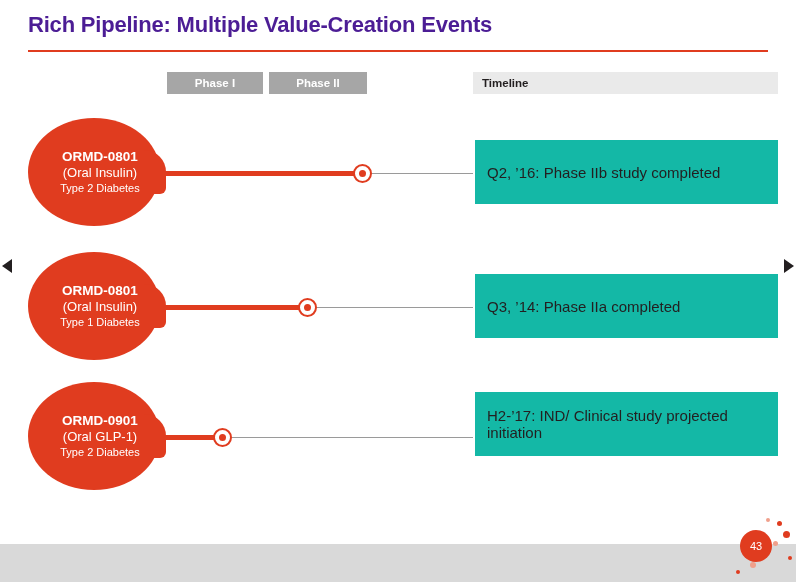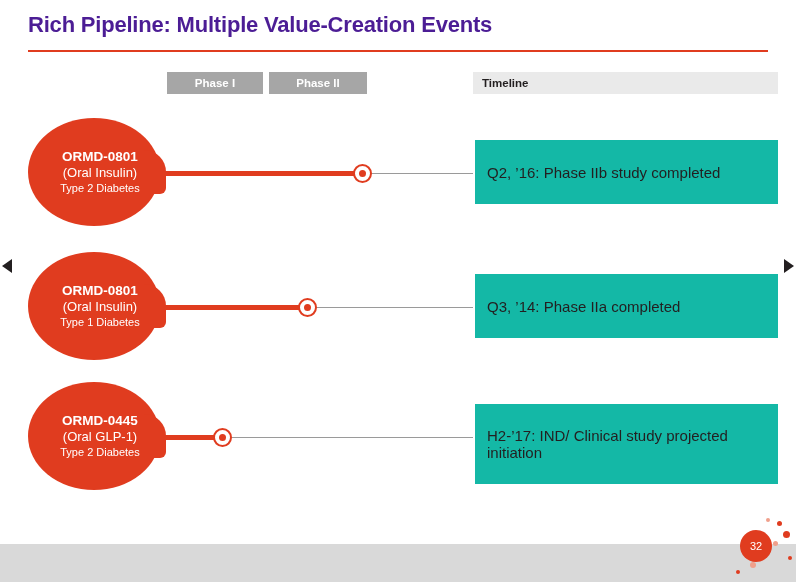--- a/index.html
+++ b/index.html
@@ -273,37 +273,37 @@
     <div class="thin-line" style="left:310px; width:163px;"></div>
     <div class="milestone" style="left:298px;"></div>
     <div class="note" style="top:22px; height:64px;">Q3, ’14: Phase IIa completed</div>
   </div>
 
   <div class="row" id="row-2">
     <div class="drop">
       <div class="blob"></div>
       <div class="tail"></div>
       <div class="drop-text">
-        <div class="drop-line1">ORMD-0445</div>
+        <div class="drop-line1">ORMD-0901</div>
         <div class="drop-line2">(Oral GLP-1)</div>
         <div class="drop-line3">Type 2 Diabetes</div>
       </div>
     </div>
     <div class="bar" style="left:155px; width:70px;"></div>
     <div class="thin-line" style="left:225px; width:248px;"></div>
     <div class="milestone" style="left:213px;"></div>
-    <div class="note" style="top:22px; height:80px;">H2-’17: IND/ Clinical study projected initiation</div>
+    <div class="note" style="top:10px; height:64px;">H2-’17: IND/ Clinical study projected initiation</div>
   </div>
 
   <div class="nav-arrow" id="nav-prev"></div>
   <div class="nav-arrow" id="nav-next"></div>
 
   <div class="footer"></div>
   <div class="dot" style="right:14px; bottom:56px; width:5px; height:5px;"></div>
   <div class="dot pale" style="right:26px; bottom:60px; width:4px; height:4px;"></div>
   <div class="dot" style="right:6px; bottom:44px; width:7px; height:7px;"></div>
   <div class="dot pale" style="right:18px; bottom:36px; width:5px; height:5px;"></div>
   <div class="dot" style="right:4px; bottom:22px; width:4px; height:4px;"></div>
   <div class="dot pale" style="right:40px; bottom:14px; width:6px; height:6px;"></div>
   <div class="dot" style="right:56px; bottom:8px; width:4px; height:4px;"></div>
-  <div class="page-badge">32</div>
+  <div class="page-badge">43</div>
 
 </div>
 
 </body></html>

